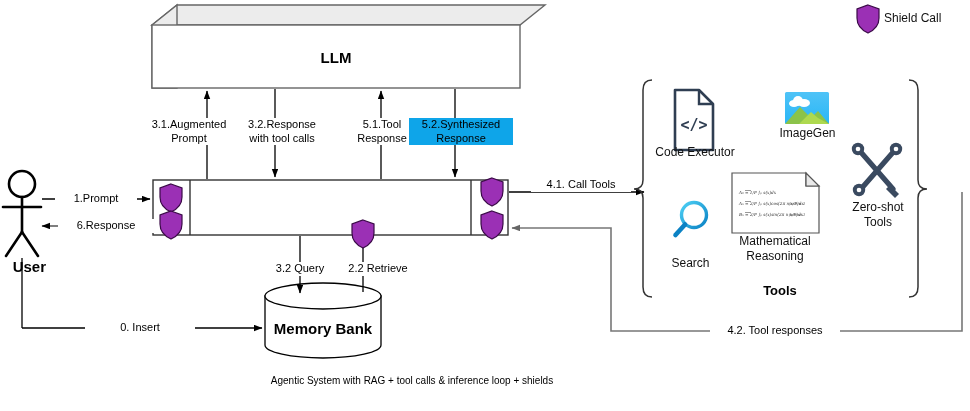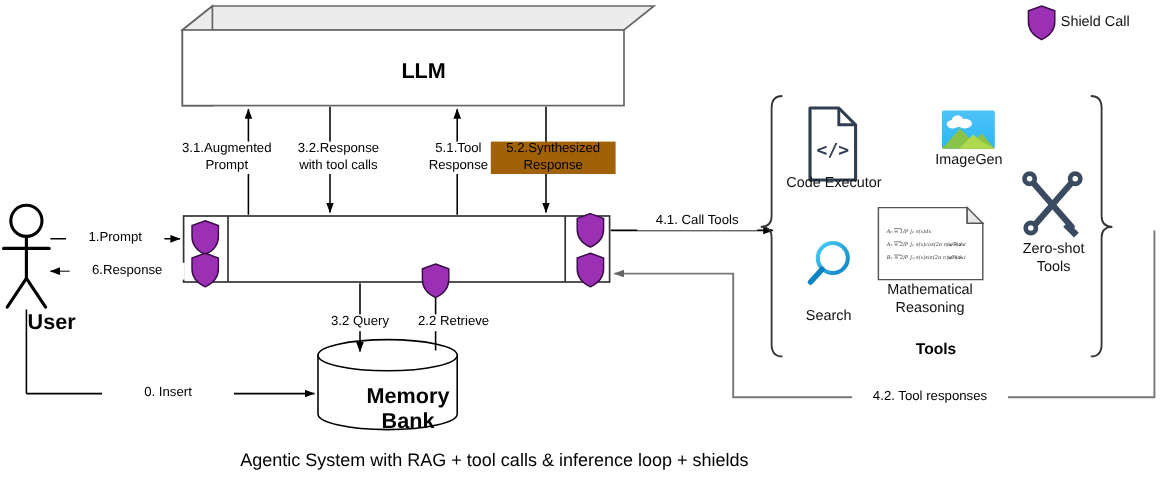--- a/index.html
+++ b/index.html
@@ -2,23 +2,23 @@
 <html><head>
 <meta charset="utf-8">
 <style>
   html,body{margin:0;padding:0;background:#ffffff;}
   body{width:970px;height:411px;position:relative;overflow:hidden;
        font-family:"Liberation Sans","DejaVu Sans",sans-serif;color:#000;}
   .stage{position:absolute;left:0;top:0;width:970px;height:411px;}
   .svg-layer{position:absolute;left:0;top:0;width:970px;height:411px;}
   .lbl{position:absolute;font-size:11px;line-height:13.5px;color:#000;text-align:center;white-space:pre-line;}
   .lbl.bold{font-weight:bold;}
-  .node-title{position:absolute;font-weight:bold;font-size:18px;text-align:center;padding-left:17px;}
+  .node-title{position:absolute;font-weight:bold;font-size:15px;text-align:center;}
   .tool-lbl{position:absolute;font-size:12px;line-height:14.5px;text-align:center;color:#111;}
-  .caption{position:absolute;font-size:15px;text-align:center;width:824px;left:0;top:375px;color:#000;}
+  .caption{position:absolute;font-size:10px;text-align:center;width:824px;left:0;top:375px;color:#000;}
 </style>
 </head>
 <body>
 
 <div class="stage">
 
   <svg class="svg-layer" viewBox="0 0 970 411">
     <defs>
       <marker id="ah" markerWidth="9" markerHeight="9" refX="8" refY="3.2" orient="auto" markerUnits="userSpaceOnUse">
         <path d="M0,0 L8.5,3.2 L0,6.4 z" fill="#000"></path>
@@ -203,21 +203,21 @@
   <div class="lbl" style="left:230px;top:118px;width:104px;background:#fff;">3.2.Response
 with tool calls</div>
 
   <div class="lbl" style="left:531px;top:178px;width:100px;background:#fff;">4.1. Call Tools</div>
 
   <div class="lbl" style="left:710px;top:324px;width:130px;background:#fff;text-align:center;">4.2. Tool responses</div>
 
   <div class="lbl" style="left:339px;top:118px;width:86px;background:#fff;">5.1.Tool
 Response</div>
 
-  <div class="lbl" style="left:409px;top:118px;width:104px;background:#a16207;">5.2.Synthesized
+  <div class="lbl" style="left:409px;top:118px;width:104px;background:#0ea5e9;">5.2.Synthesized
 Response</div>
 
   <div class="lbl" style="left:58px;top:219px;width:96px;background:#fff;">6.Response</div>
 
   <div class="tool-lbl" style="left:645px;top:145px;width:100px;">Code Executor</div>
 
   <div class="tool-lbl" style="left:765px;top:126px;width:85px;">ImageGen</div>
 
   <div class="tool-lbl" style="left:653px;top:256px;width:75px;">Search</div>
 

